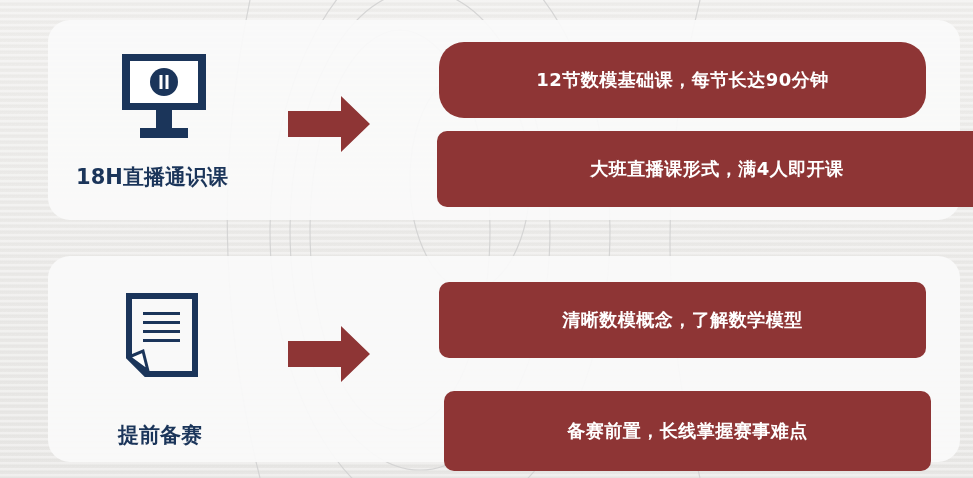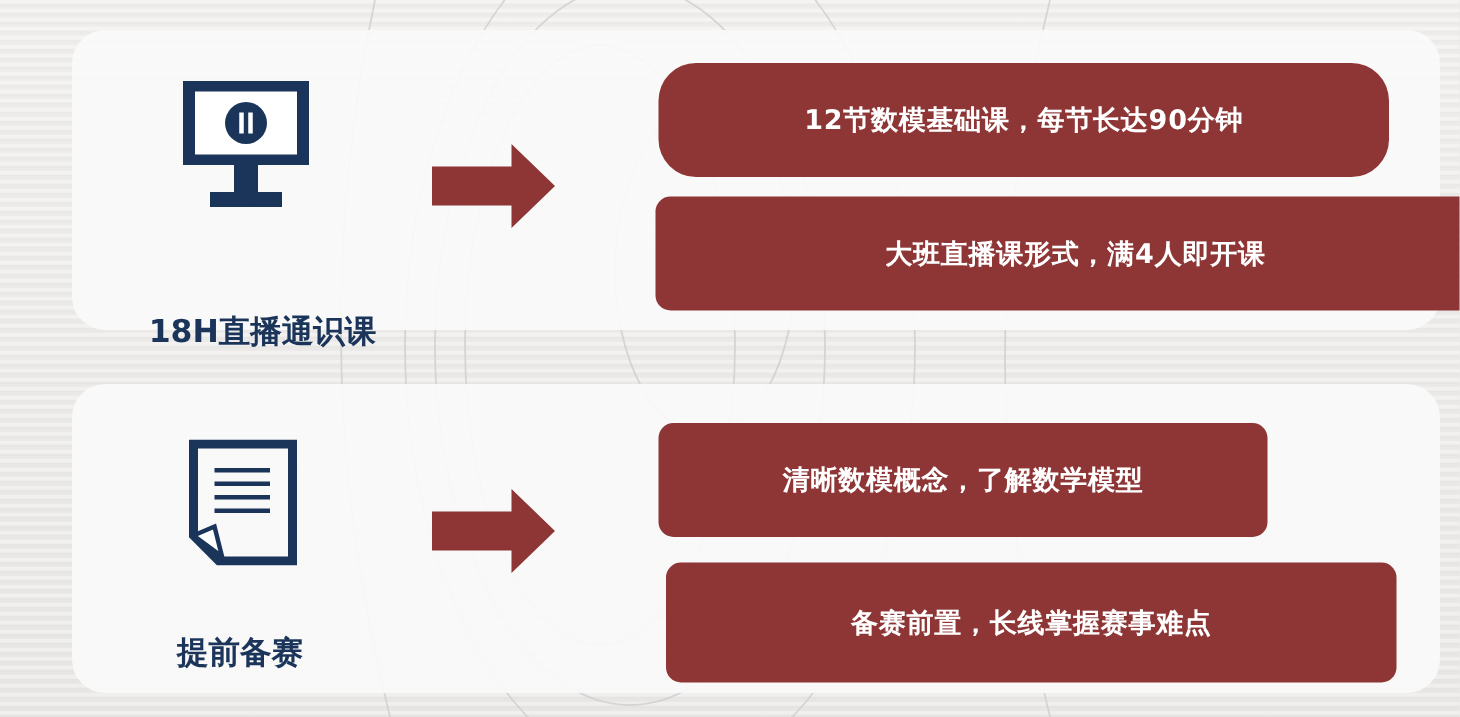--- a/index.html
+++ b/index.html
@@ -49,21 +49,21 @@
 
 <svg class="icon" style="left:120px;top:52px;" width="88" height="88" viewBox="0 0 88 88">
   <rect x="2" y="2" width="84" height="56" fill="#1b355a"></rect>
   <rect x="10" y="9" width="68" height="42" fill="#ffffff"></rect>
   <circle cx="44" cy="30" r="14" fill="#1b355a"></circle>
   <rect x="39.5" y="23" width="3" height="14" fill="#ffffff"></rect>
   <rect x="45.5" y="23" width="3" height="14" fill="#ffffff"></rect>
   <rect x="36" y="58" width="16" height="18" fill="#1b355a"></rect>
   <rect x="20" y="76" width="48" height="10" fill="#1b355a"></rect>
 </svg>
-<div class="label" style="left:75px;top:163px;width:200px;margin-top:44px;">18H直播通识课</div>
+<div class="label" style="left:52px;top:163px;width:200px;">18H直播通识课</div>
 
 <svg class="arrow" style="left:288px;top:96px;" width="82" height="56" viewBox="0 0 82 56">
   <polygon points="0,15 53,15 53,0 82,28 53,56 53,41 0,41" fill="#8e3535"></polygon>
 </svg>
 
 <div class="box" style="left:439px;top:42px;width:487px;height:76px;border-radius:25px;">12节数模基础课，每节长达90分钟</div>
 <div class="box" style="left:437px;top:131px;width:560px;height:76px;">大班直播课形式，满4人即开课</div>
 
 <svg class="icon" style="left:126px;top:293px;" width="72" height="84" viewBox="0 0 72 84">
   <path d="M3 3 H69 V81 H20 L3 64 Z" fill="none" stroke="#1b355a" stroke-width="6"></path>
@@ -72,14 +72,14 @@
   <rect x="17" y="28" width="37" height="3" fill="#1b355a"></rect>
   <rect x="17" y="37" width="37" height="3" fill="#1b355a"></rect>
   <rect x="17" y="46" width="37" height="3" fill="#1b355a"></rect>
 </svg>
 <div class="label" style="left:60px;top:397px;width:200px;margin-top:24px;">提前备赛</div>
 
 <svg class="arrow" style="left:288px;top:326px;" width="82" height="56" viewBox="0 0 82 56">
   <polygon points="0,15 53,15 53,0 82,28 53,56 53,41 0,41" fill="#8e3535"></polygon>
 </svg>
 
-<div class="box" style="left:439px;top:282px;width:406px;height:76px;">清晰数模概念，了解数学模型</div>
-<div class="box" style="left:444px;top:375px;width:487px;height:80px;">备赛前置，长线掌握赛事难点</div>
+<div class="box" style="left:439px;top:282px;width:487px;height:76px;">清晰数模概念，了解数学模型</div>
+<div class="box" style="left:444px;top:391px;width:487px;height:80px;">备赛前置，长线掌握赛事难点</div>
 
 </body></html>

